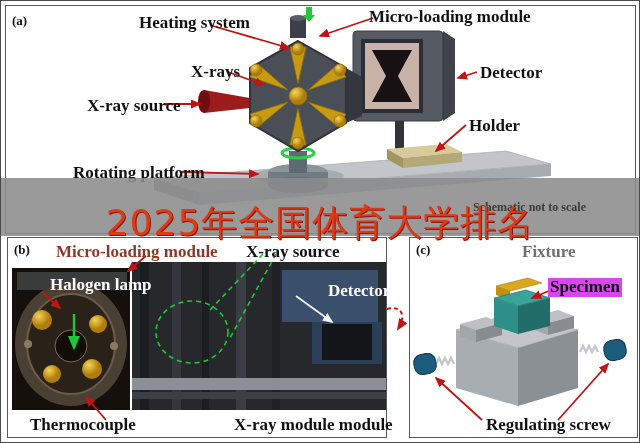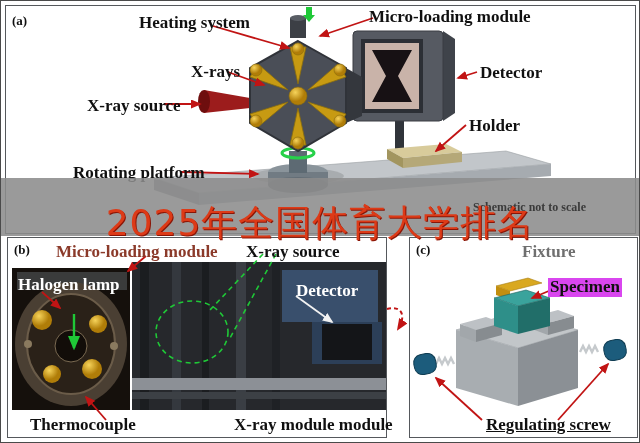--- a/index.html
+++ b/index.html
@@ -1,20 +1,20 @@
 <!DOCTYPE html>
 <html style="--arrow: #c11414; --darkred_label: #8b3a2a; --green: #1fc837; --watermark_red: #dd3a17; --band_gray: rgba(140,140,140,0.88); --specimen_teal: #2e8f89; --screw_blue: #1c5c7c; --gold: #d9a820; --fixture_title_gray: #6f6f6f;"><head>
 <meta charset="utf-8">
 <style>
   html,body{margin:0;padding:0;background:#fff;}
   #figure{position:relative;width:640px;height:443px;background:#fff;border:1px solid #4a4a4a;box-sizing:border-box;overflow:hidden;
           font-family:"Liberation Serif",serif;}
   .panel{position:absolute;background:#fff;border:1px solid #55585c;box-sizing:border-box;}
   .label{position:absolute;font-family:"Liberation Serif",serif;font-weight:700;font-size:17px;color:#101010;white-space:nowrap;line-height:1.1;}
-  .label.white{color:#ffffff;}
+  .label.white{color:#ffffff;padding-left:32px;}
   .label.darkred{color:var(--darkred_label,#8b3a2a);}
   .label.graytitle{color:var(--fixture_title_gray,#6f6f6f);}
   .label.note{color:#3b3b3b;z-index:46;font-size:12px;}
   .tag{font-size:13px;}
   svg{display:block;}
   .scene{position:absolute;left:0;top:0;}
   .aline{stroke:var(--arrow,#c11414);stroke-width:1.8;fill:none;}
   .gline{stroke:var(--green,#1fc837);stroke-width:2.4;fill:none;}
   .gdash{stroke:var(--green,#1fc837);stroke-width:1.6;fill:none;stroke-dasharray:5 4;}
   .wline{stroke:#f2f2f2;stroke-width:1.8;fill:none;}
@@ -237,19 +237,19 @@
 
       <g>
         <line class="aline" x1="146" y1="50" x2="122" y2="60" marker-end="url(#mred)"></line>
         <line class="aline" x1="72" y1="182" x2="26" y2="140" marker-end="url(#mred)"></line>
         <line class="aline" x1="148" y1="182" x2="198" y2="126" marker-end="url(#mred)"></line>
       </g>
     </svg>
     <div class="label tag" style="left:6px;top:5px;">(c)</div>
     <div class="label graytitle" style="left:112px;top:5px;">Fixture</div>
     <div class="label" style="left:138px;top:40px;background:#d946ef;padding:0 2px;">Specimen</div>
-    <div class="label" style="left:76px;top:178px;text-decoration:underline;">Regulating screw</div>
+    <div class="label" style="left:76px;top:178px;">Regulating screw</div>
   </div>
 
   <div id="band"></div>
   <div id="watermark">2025年全国体育大学排名</div>
 
 </div>
 
 </body></html>

